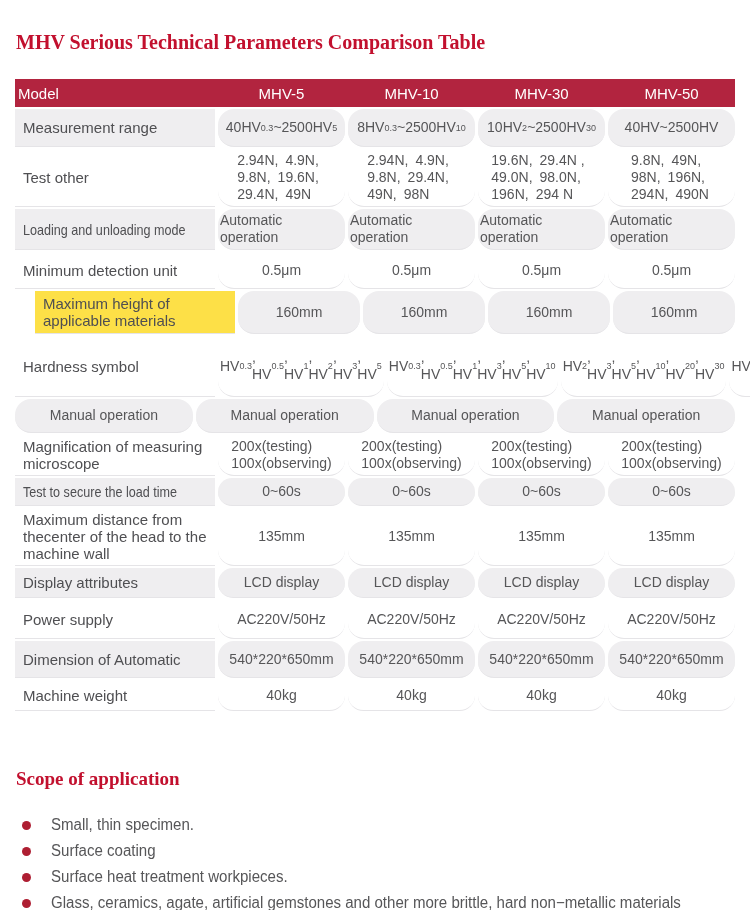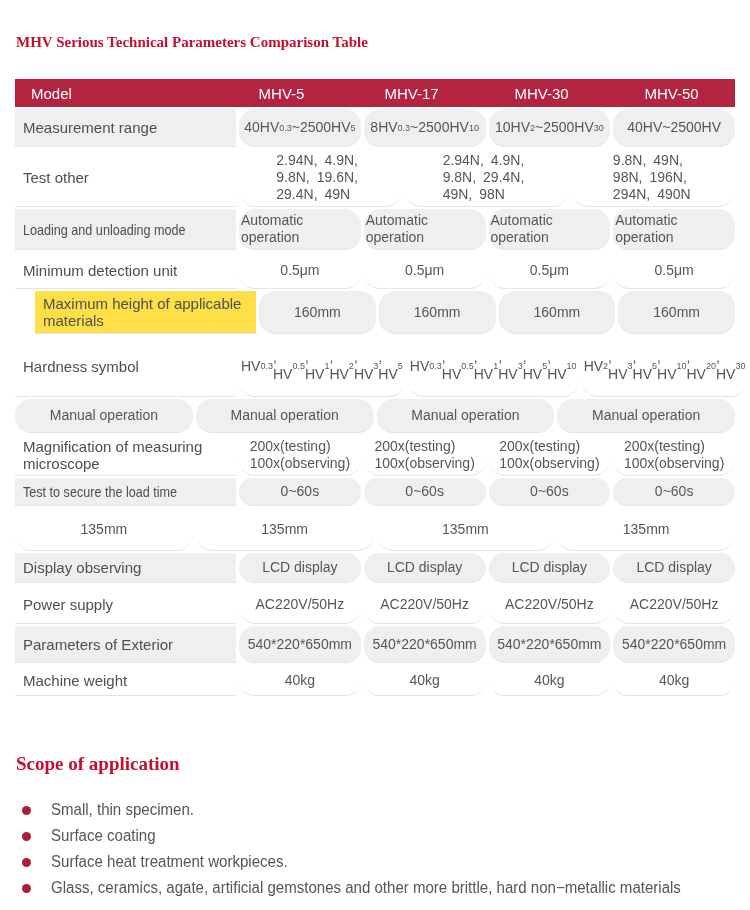--- a/index.html
+++ b/index.html
@@ -9,35 +9,35 @@
   }
   html,body{margin:0;padding:0;}
   body{background:#fff;}
   .page{
     width:750px;height:910px;overflow:hidden;background:#fff;
     font-family:"Liberation Sans","DejaVu Sans",sans-serif;position:relative;
   }
   .page-title{
     color:var(--title-red);
     font-family:"Liberation Serif","DejaVu Serif",serif;
-    font-weight:700;font-size:15px;line-height:23px;
+    font-weight:700;font-size:20px;line-height:23px;
     margin:0;padding:31px 8px 0 16px;
   }
   .spec-table{margin:25px 15px 0 15px;}
   .thead{
     display:flex;gap:3px;background:var(--header-bg);height:28px;
     color:var(--header-text);font-size:15px;
   }
-  .th-model{width:200px;flex:none;display:flex;align-items:center;padding-left:16px;box-sizing:border-box;}
+  .th-model{width:200px;flex:none;display:flex;align-items:center;padding-left:3px;box-sizing:border-box;}
   .th{flex:1;display:flex;align-items:center;justify-content:center;}
   .tbody{margin-top:2px;}
   .row{display:flex;gap:3px;margin-bottom:2px;}
   .cell{box-sizing:border-box;border-bottom:1px solid var(--border-light);display:flex;align-items:center;background:#fff;}
   .cell.label{
-    width:221px;flex:none;padding:3px 6px 3px 8px;
+    width:200px;flex:none;padding:3px 6px 3px 8px;
     color:var(--label-text);font-size:15px;line-height:17px;
   }
   .cell.value{
     flex:1;justify-content:center;padding:3px 2px;
     color:var(--text-gray);font-size:14px;line-height:17px;border-radius:16px;
   }
   sub{font-size:9px;line-height:0;}
   
   .row:nth-child(odd) .cell{background:var(--row-shade);}
   .row:nth-child(5) .cell.label{background:#fde047;margin-left:20px;}
@@ -80,41 +80,42 @@
 
 <div class="page">
 
   <h1 class="page-title">MHV Serious Technical Parameters Comparison Table</h1>
 
   <div class="spec-table">
     <div class="thead">
       <div class="th-model">Model</div>
 
     <div class="th">MHV-5</div>
-        <div class="th">MHV-17</div>
+        <div class="th">MHV-10</div>
         <div class="th">MHV-30</div>
         <div class="th">MHV-50</div>
       </div>
     <div class="tbody">
 
     <div class="row">
           <div class="cell label">
             <span class="txt">Measurement range</span>
           </div>
           <div class="cell value">40HV<sub>0.3</sub>~2500HV<sub>5</sub></div>
           <div class="cell value">8HV<sub>0.3</sub>~2500HV<sub>10</sub></div>
           <div class="cell value">10HV<sub>2</sub>~2500HV<sub>30</sub></div>
           <div class="cell value">40HV~2500HV</div>
         </div>
         <div class="row">
           <div class="cell label">
             <span class="txt">Test other</span>
           </div>
           <div class="cell value">2.94N, 4.9N, <br>9.8N, 19.6N, <br>29.4N, 49N</div>
           <div class="cell value">2.94N, 4.9N, <br>9.8N, 29.4N, <br>49N, 98N</div>
+          <div class="cell value">19.6N, 29.4N , <br>49.0N, 98.0N, <br>196N, 294 N</div>
           <div class="cell value">9.8N, 49N, <br>98N, 196N, <br>294N, 490N</div>
         </div>
         <div class="row">
           <div class="cell label">
             <span class="txt">Loading and unloading mode</span>
           </div>
           <div class="cell value">Automatic operation</div>
           <div class="cell value">Automatic operation</div>
           <div class="cell value">Automatic operation</div>
           <div class="cell value">Automatic operation</div>
@@ -164,46 +165,49 @@
         <div class="row">
           <div class="cell label">
             <span class="txt">Test to secure the load time</span>
           </div>
           <div class="cell value">0~60s</div>
           <div class="cell value">0~60s</div>
           <div class="cell value">0~60s</div>
           <div class="cell value">0~60s</div>
         </div>
         <div class="row">
-          <div class="cell value">135mm</div>
-          <div class="cell value">135mm</div>
-          <div class="cell value">135mm</div>
-          <div class="cell value">135mm</div>
-        </div>
-        <div class="row">
-          <div class="cell label">
-            <span class="txt">Display observing</span>
+          <div class="cell label">
+            <span class="txt">Maximum distance from thecenter of the head to the machine wall</span>
+          </div>
+          <div class="cell value">135mm</div>
+          <div class="cell value">135mm</div>
+          <div class="cell value">135mm</div>
+          <div class="cell value">135mm</div>
+        </div>
+        <div class="row">
+          <div class="cell label">
+            <span class="txt">Display attributes</span>
           </div>
           <div class="cell value">LCD display</div>
           <div class="cell value">LCD display</div>
           <div class="cell value">LCD display</div>
           <div class="cell value">LCD display</div>
         </div>
         <div class="row">
           <div class="cell label">
             <span class="txt">Power supply</span>
           </div>
           <div class="cell value">AC220V/50Hz</div>
           <div class="cell value">AC220V/50Hz</div>
           <div class="cell value">AC220V/50Hz</div>
           <div class="cell value">AC220V/50Hz</div>
         </div>
         <div class="row">
           <div class="cell label">
-            <span class="txt">Parameters of Exterior</span>
+            <span class="txt">Dimension of Automatic</span>
           </div>
           <div class="cell value">540*220*650mm</div>
           <div class="cell value">540*220*650mm</div>
           <div class="cell value">540*220*650mm</div>
           <div class="cell value">540*220*650mm</div>
         </div>
         <div class="row">
           <div class="cell label">
             <span class="txt">Machine weight</span>
           </div>

